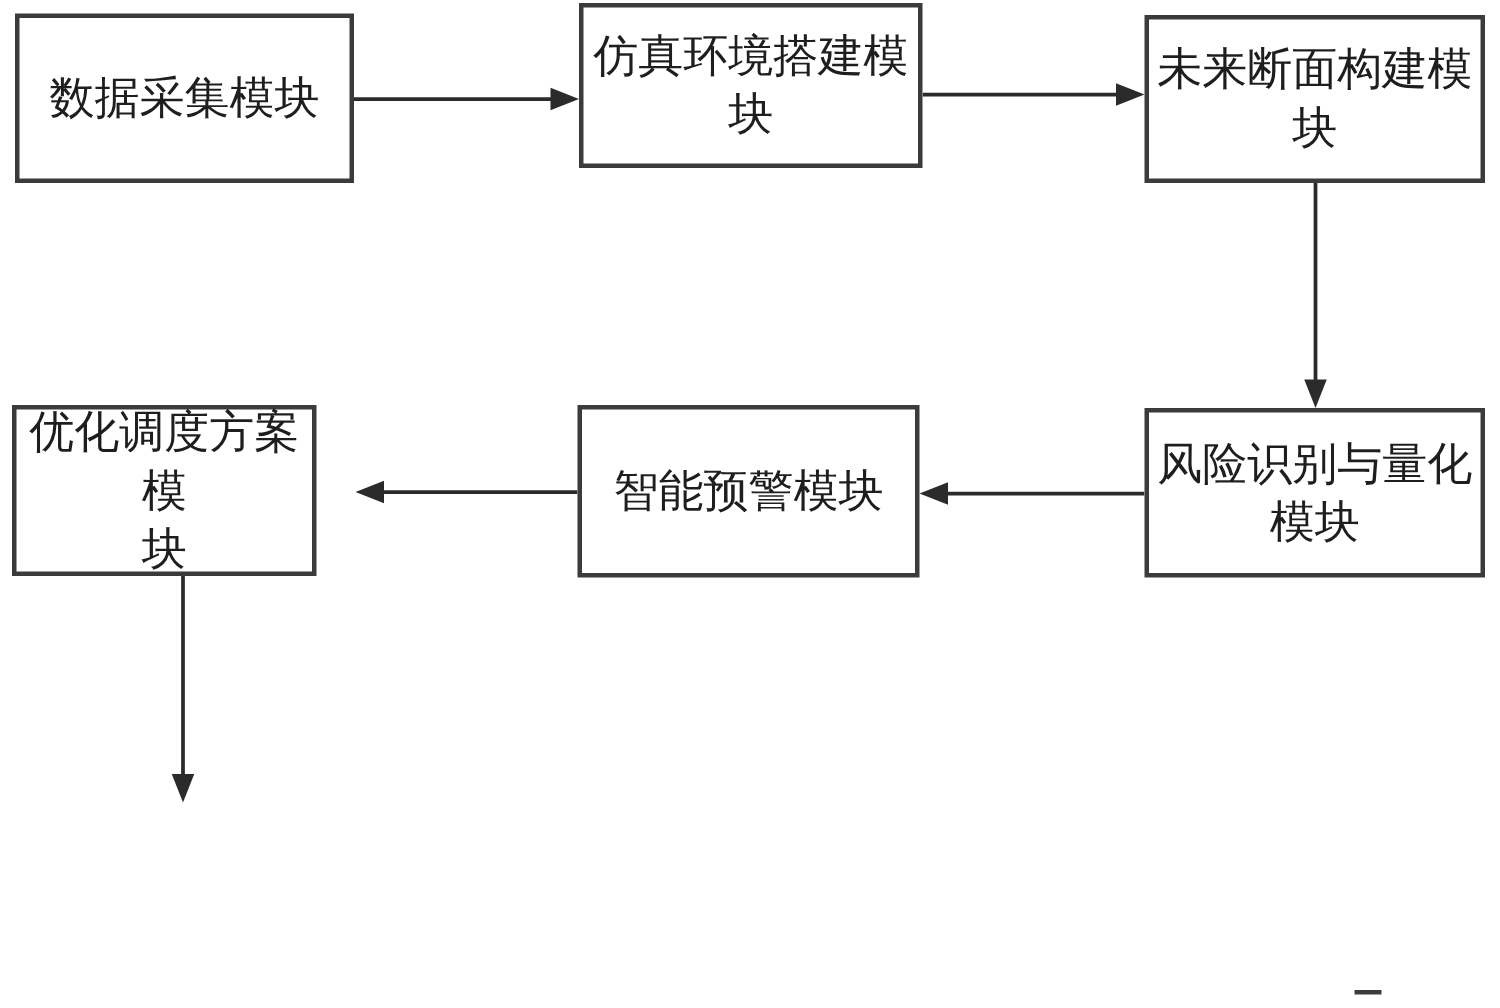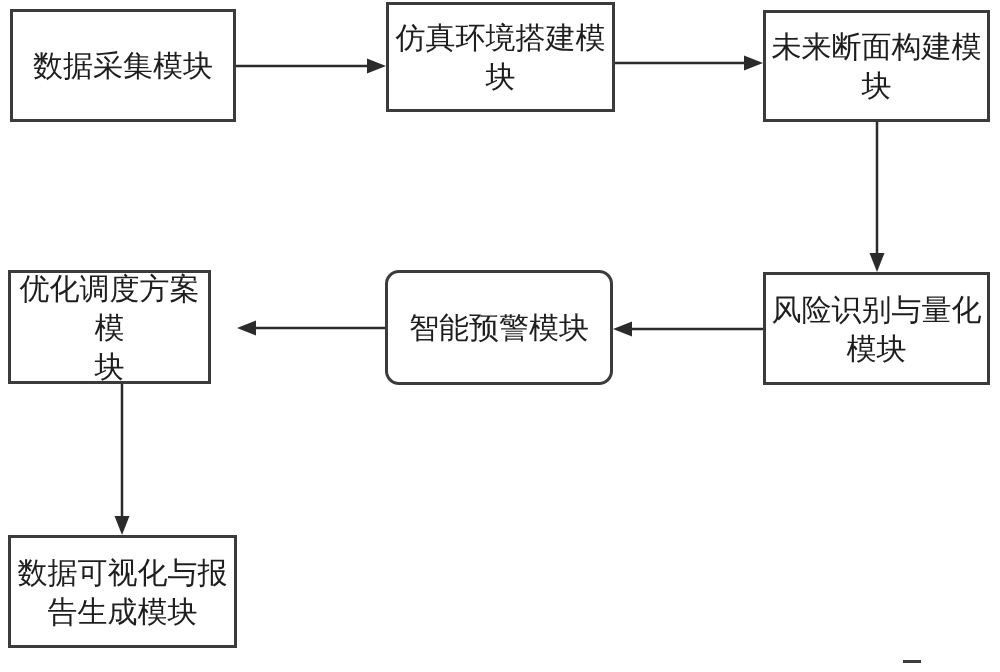--- a/index.html
+++ b/index.html
@@ -29,21 +29,21 @@
     font-size: 30px;
     line-height: 1.3;
     color: #1e1e1e;
     letter-spacing: 0px;
     white-space: pre-line;
   }
   #node-data-collection      { left: 10px;  top: 9px;   width: 226px; height: 113px; }
   #node-simulation-env       { left: 386px; top: 2px;  width: 229px; height: 110px; }
   #node-future-section       { left: 763px; top: 10px;  width: 227px; height: 112px; justify-content: center; }
   #node-risk-quantification  { left: 763px; top: 272px; width: 227px; height: 113px; text-align: center; }
-  #node-intelligent-warning  { left: 385px; top: 270px; width: 228px; height: 115px; border-radius: 14px; }
+  #node-intelligent-warning  { left: 385px; top: 270px; width: 228px; height: 115px; }
   #node-optimized-dispatch   { left: 8px;   top: 270px; width: 203px; height: 114px; }
   #node-data-visualization   { left: 8px;   top: 535px; width: 229px; height: 113px; }
 
   #arrow-layer {
     position: absolute;
     left: 0; top: 0;
     width: 1000px;
     height: 672px;
     pointer-events: none;
   }
@@ -112,20 +112,16 @@
 
   <div class="node" id="node-intelligent-warning">
     <span class="label">智能预警模块</span>
   </div>
 
   <div class="node" id="node-optimized-dispatch">
     <span class="label">优化调度方案模
 块</span>
   </div>
 
-  <div class="node" id="node-data-visualization">
-    <span class="label">数据可视化与报
-告生成模块</span>
-  </div>
 
   <div id="stray-mark"></div>
 
 </div>
 
 </body></html>

